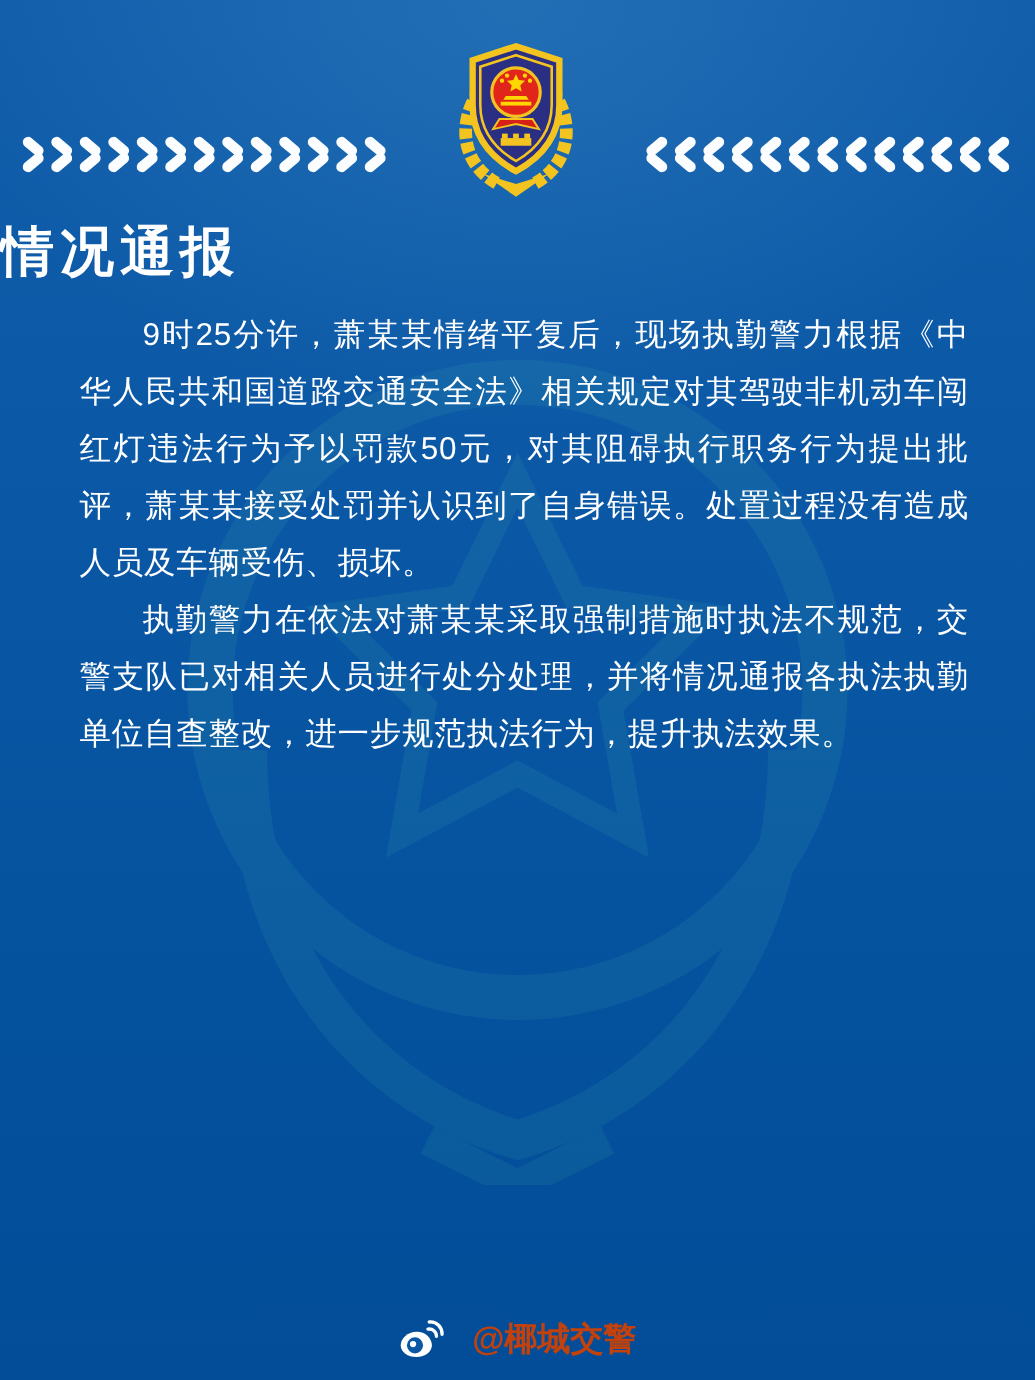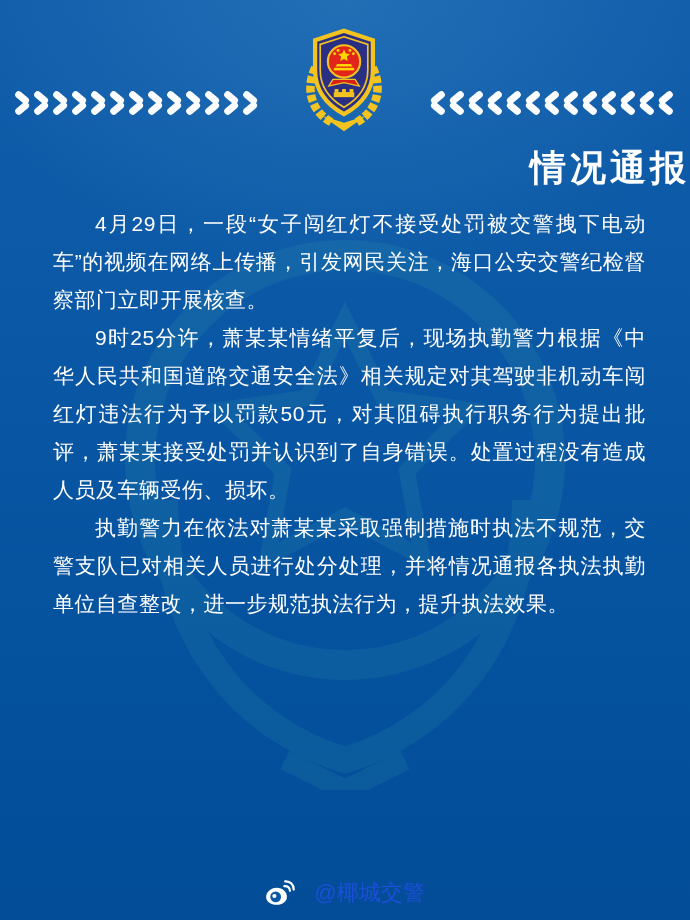--- a/index.html
+++ b/index.html
@@ -25,37 +25,37 @@
   .chev{position:relative;width:17px;height:30px;display:inline-block;}
   .chev::before,.chev::after{
     content:"";position:absolute;left:1px;width:16px;height:7px;background:#fbfdff;border-radius:4px;
     transform-origin:0 50%;
   }
   .chev::before{top:1px;transform:rotate(40deg);}
   .chev::after{top:21.5px;transform:rotate(-40deg);}
 
   
   .title{
-    position:absolute;top:144px;left:0;width:100%;text-align:right;
+    position:absolute;top:144px;left:0;width:100%;text-align:left;
     font-size:36px;font-weight:bold;letter-spacing:4px;color:#ffffff;
   }
 
   
   .content{
     position:absolute;top:205px;left:53px;right:44px;
     font-size:21px;line-height:38px;letter-spacing:.5px;
     text-align:justify;color:#ffffff;font-weight:500;
   }
   .content p{margin:0;text-indent:2em;}
 
   
   .footer{
     position:absolute;left:0;top:878px;width:100%;
     display:flex;align-items:center;justify-content:center;gap:19px;
-    color:#1d4ed8;font-size:22px;font-weight:400;
+    color:#c2410c;font-size:22px;font-weight:700;
   }
   .weibo-icon{width:30px;height:26px;flex:0 0 auto;}
 </style>
 </head>
 <body>
 
 <div class="stage">
 
   <svg class="watermark" viewBox="0 0 600 620" aria-hidden="true">
     <circle cx="300" cy="290" r="205" fill="none" stroke="#4ec7ab" stroke-width="30"></circle>
@@ -117,21 +117,20 @@
       <span class="chev"></span>
       <span class="chev"></span>
       <span class="chev"></span>
       <span class="chev"></span>
       <span class="chev"></span>
     </div>
 
   <div class="title">情况通报</div>
 
   <div class="content">
-    <p>4月29日，一段“女子闯红灯不接受处罚被交警拽下电动车”的视频在网络上传播，引发网民关注，海口公安交警纪检督察部门立即开展核查。</p>
     <p>9时25分许，萧某某情绪平复后，现场执勤警力根据《中华人民共和国道路交通安全法》相关规定对其驾驶非机动车闯红灯违法行为予以罚款50元，对其阻碍执行职务行为提出批评，萧某某接受处罚并认识到了自身错误。处置过程没有造成人员及车辆受伤、损坏。</p>
     <p>执勤警力在依法对萧某某采取强制措施时执法不规范，交警支队已对相关人员进行处分处理，并将情况通报各执法执勤单位自查整改，进一步规范执法行为，提升执法效果。</p>
 
   </div>
 
   <div class="footer">
     <svg class="weibo-icon" viewBox="0 0 34 30" aria-hidden="true">
       <path d="M13.5 9 C6 9 1 14.5 1 19.5 C1 25 6.5 28.5 13 28.5 C20 28.5 25 24.5 25 19.5 C25 13.8 19.8 9 13.5 9 Z" fill="#ffffff"></path>
       <circle cx="12" cy="19.5" r="6.2" fill="#0a58a5"></circle>
       <circle cx="10.5" cy="18.5" r="2.4" fill="#ffffff"></circle>

